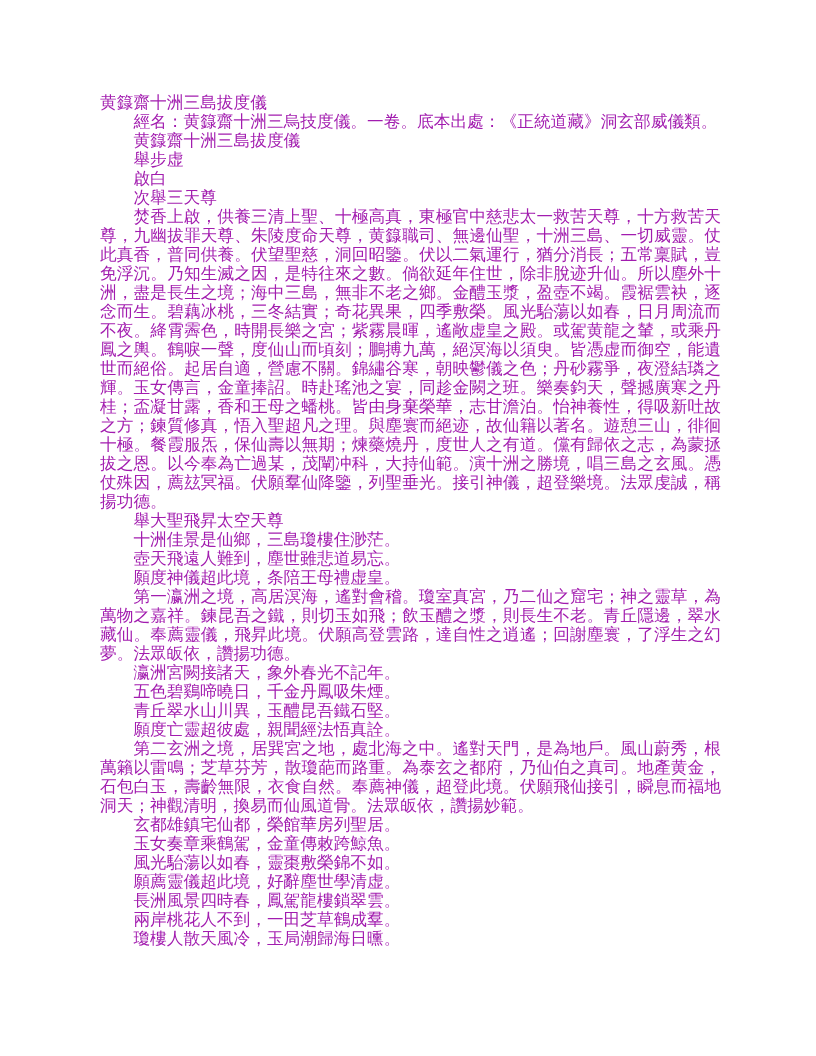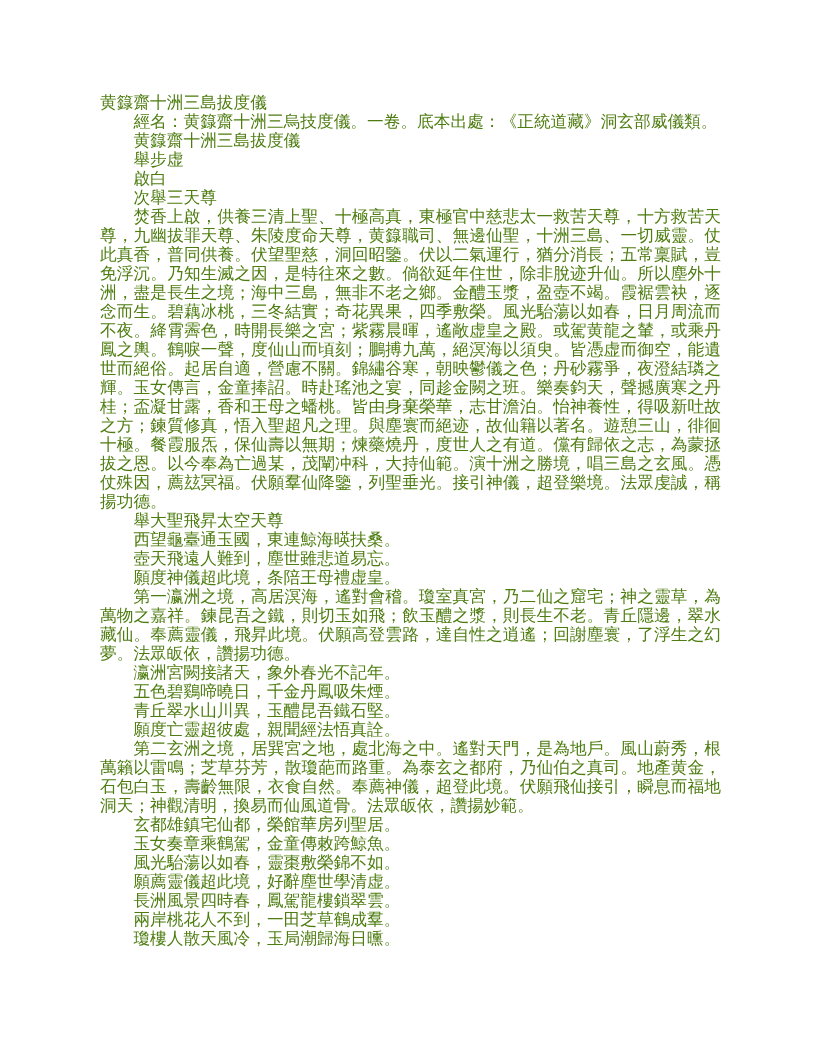--- a/index.html
+++ b/index.html
@@ -15,21 +15,21 @@
     overflow: hidden;
   }
   .text-block {
     position: absolute;
     left: 100px;
     top: 93px;
     width: 621px;
     font-family: "Liberation Serif", "DejaVu Serif", serif;
     font-size: 16.7px;
     line-height: 19px;
-    color: #4d7c0f;
+    color: #a21caf;
     text-align: justify;
     text-justify: inter-ideograph;
   }
   .line-title {
     text-indent: 0;
   }
   .line-indent, .para, .verse-line {
     text-indent: 2em;
   }
 </style>
@@ -39,21 +39,21 @@
 <div class="page">
   <div class="text-block" id="doc-body">
       <div class="line-title">黄籙齋十洲三島拔度儀</div>
       <div class="line-indent">經名：黄籙齋十洲三烏技度儀。一卷。底本出處：《正統道藏》洞玄部威儀類。</div>
       <div class="line-indent">黄籙齋十洲三島拔度儀</div>
       <div class="line-indent">舉步虚</div>
       <div class="line-indent">啟白</div>
       <div class="line-indent">次舉三天尊</div>
       <div class="para">焚香上啟，供養三清上聖、十極高真，東極官中慈悲太一救苦天尊，十方救苦天尊，九幽拔罪天尊、朱陵度命天尊，黄籙職司、無邊仙聖，十洲三島、一切威靈。仗此真香，普同供養。伏望聖慈，洞回昭鑒。伏以二氣運行，猶分消長；五常稟賦，豈免浮沉。乃知生滅之因，是特往來之數。倘欲延年住世，除非脫迹升仙。所以塵外十洲，盡是長生之境；海中三島，無非不老之鄉。金醴玉漿，盈壺不竭。霞裾雲袂，逐念而生。碧藕冰桃，三冬結實；奇花異果，四季敷榮。風光駘蕩以如春，日月周流而不夜。絳霄霽色，時開長樂之宮；紫霧晨暉，遙敞虚皇之殿。或駕黄龍之輦，或乘丹鳳之輿。鶴唳一聲，度仙山而頃刻；鵬搏九萬，絕溟海以須臾。皆憑虚而御空，能遺世而絕俗。起居自適，營慮不關。錦繡谷寒，朝映鬱儀之色；丹砂霧爭，夜澄結璘之輝。玉女傳言，金童捧詔。時赴瑤池之宴，同趁金闕之班。樂奏鈞天，聲撼廣寒之丹桂；盃凝甘露，香和王母之蟠桃。皆由身棄榮華，志甘澹泊。怡神養性，得吸新吐故之方；鍊質修真，悟入聖超凡之理。與塵寰而絕迹，故仙籍以著名。遊憩三山，徘徊十極。餐霞服炁，保仙壽以無期；煉藥燒丹，度世人之有道。儻有歸依之志，為蒙拯拔之恩。以今奉為亡過某，茂闡冲科，大持仙範。演十洲之勝境，唱三島之玄風。憑仗殊因，薦玆冥福。伏願羣仙降鑒，列聖垂光。接引神儀，超登樂境。法眾虔誠，稱揚功德。</div>
       <div class="line-indent">舉大聖飛昇太空天尊</div>
-      <div class="verse-line">西望龜臺通玉國，東連鯨海暎扶桑。</div>
+      <div class="verse-line">十洲佳景是仙鄉，三島瓊樓住渺茫。</div>
       <div class="verse-line">壺天飛遠人難到，塵世雖悲道易忘。</div>
       <div class="verse-line">願度神儀超此境，条陪王母禮虚皇。</div>
       <div class="para">第一瀛洲之境，高居溟海，遙對會稽。瓊室真宮，乃二仙之窟宅；神之靈草，為萬物之嘉祥。鍊昆吾之鐵，則切玉如飛；飲玉醴之漿，則長生不老。青丘隱邊，翠水藏仙。奉薦靈儀，飛昇此境。伏願高登雲路，達自性之逍遙；回謝塵寰，了浮生之幻夢。法眾皈依，讚揚功德。</div>
       <div class="verse-line">瀛洲宮闕接諸天，象外春光不記年。</div>
       <div class="verse-line">五色碧鷄啼曉日，千金丹鳳吸朱煙。</div>
       <div class="verse-line">青丘翠水山川異，玉醴昆吾鐵石堅。</div>
       <div class="verse-line">願度亡靈超彼處，親聞經法悟真詮。</div>
       <div class="para">第二玄洲之境，居巽宮之地，處北海之中。遙對天門，是為地戶。風山蔚秀，根萬籟以雷鳴；芝草芬芳，散瓊葩而路重。為泰玄之都府，乃仙伯之真司。地產黄金，石包白玉，壽齡無限，衣食自然。奉薦神儀，超登此境。伏願飛仙接引，瞬息而福地洞天；神觀清明，換易而仙風道骨。法眾皈依，讚揚妙範。</div>
       <div class="verse-line">玄都雄鎮宅仙都，榮館華房列聖居。</div>
       <div class="verse-line">玉女奏章乘鶴駕，金童傳敕跨鯨魚。</div>

